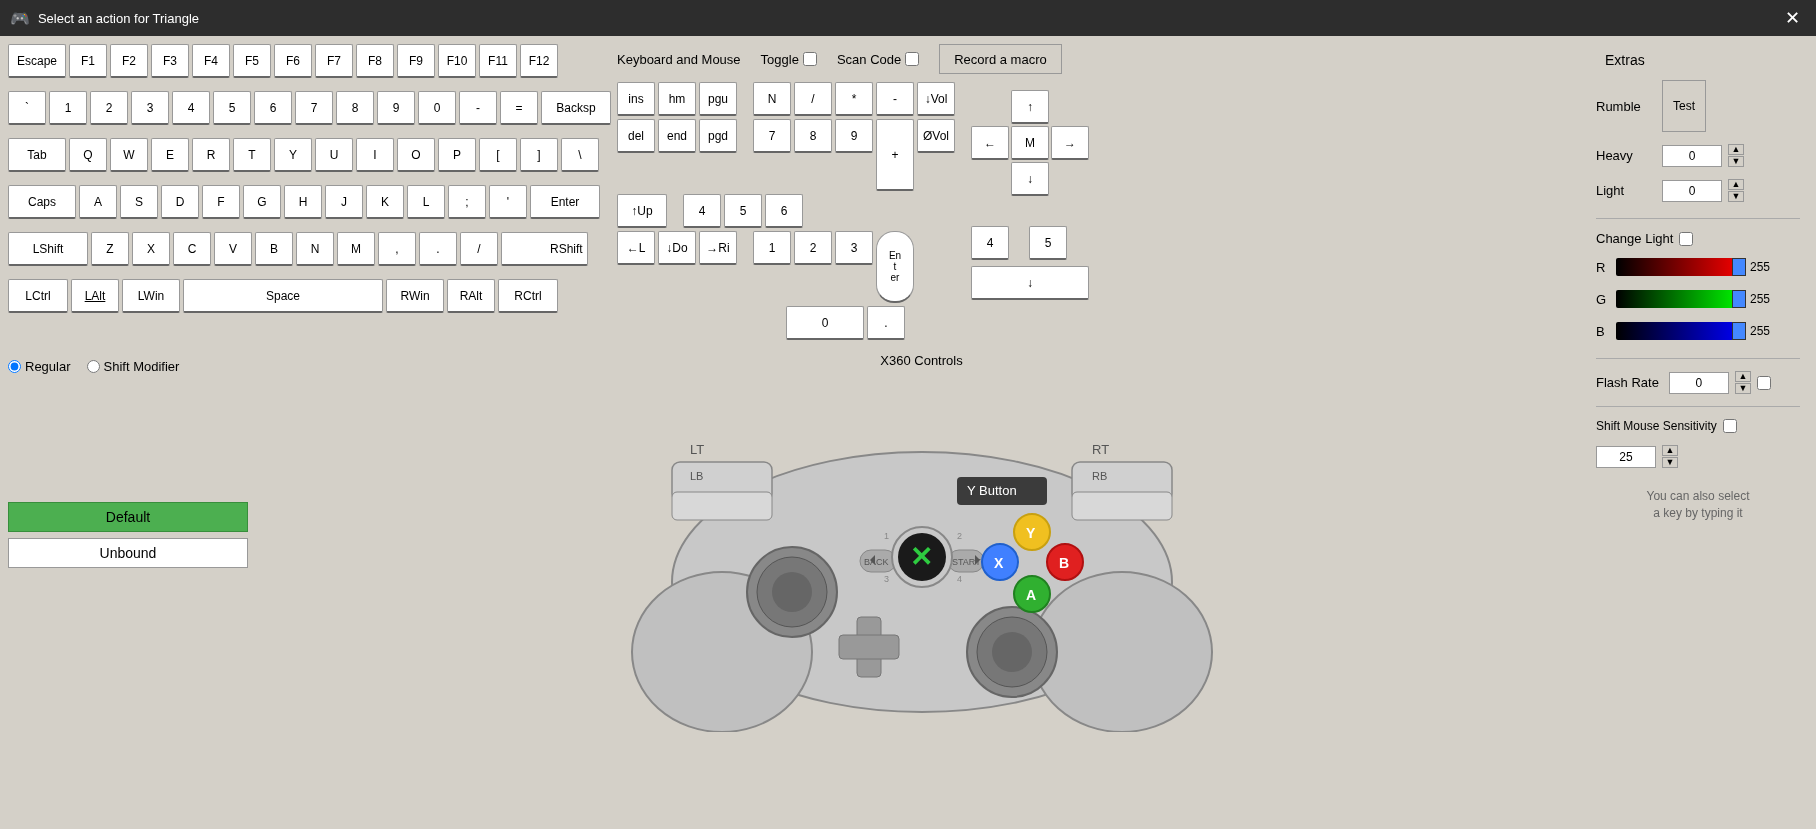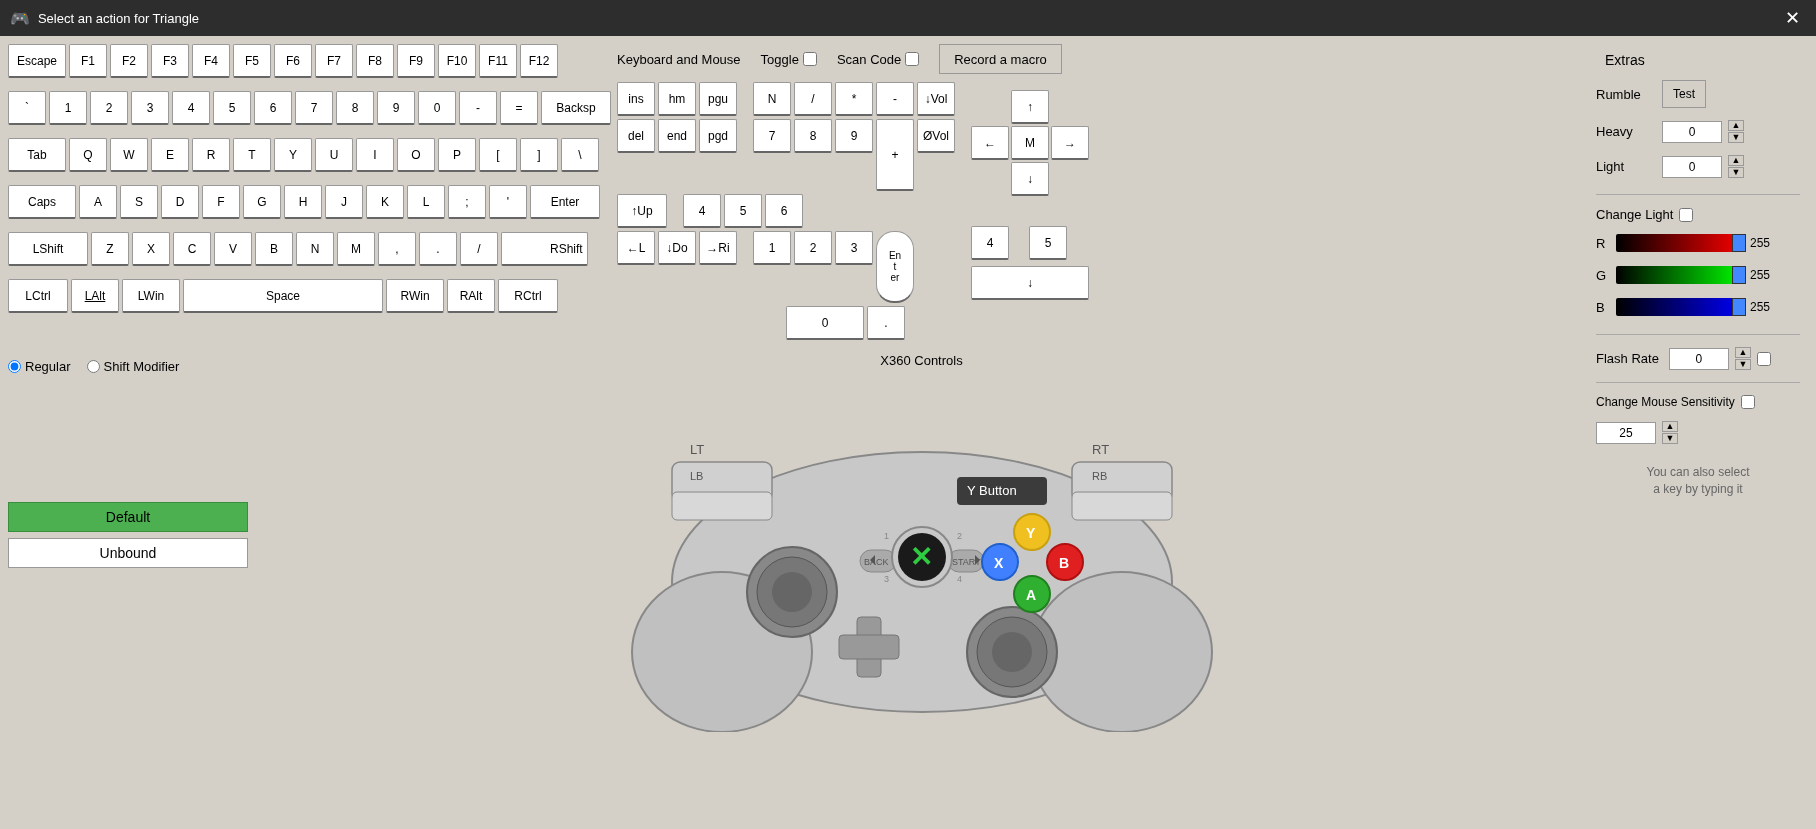--- a/index.html
+++ b/index.html
@@ -125,21 +125,21 @@
       display: flex;
       align-items: center;
       justify-content: center;
       cursor: pointer;
       line-height: 1;
     }
 
     .test-btn {
       background: #d4d0c8;
       border: 1px solid #999;
-      padding: 6px 10px;
+      padding: 18px 10px;
       cursor: pointer;
       font-size: 12px;
     }
 
     .change-light-row {
       display: flex;
       align-items: center;
       gap: 6px;
       margin-bottom: 4px;
     }
@@ -638,21 +638,21 @@
       <div class="spinner-btn">
         <div class="spin-up">▲</div>
         <div class="spin-dn">▼</div>
       </div>
       <input type="checkbox" class="checkbox-native" style="">
     </div>
 
     <hr class="section-divider">
 
     <div class="extras-row">
-      <span style="font-size:12px;">Change Mouse Sensitivity</span>
+      <span style="font-size:12px;">Shift Mouse Sensitivity</span>
       <input type="checkbox" class="checkbox-native" style="">
     </div>
 
     <div class="extras-row">
       <input type="text" class="extras-input" value="25" style="">
       <div class="spinner-btn">
         <div class="spin-up">▲</div>
         <div class="spin-dn">▼</div>
       </div>
     </div>

